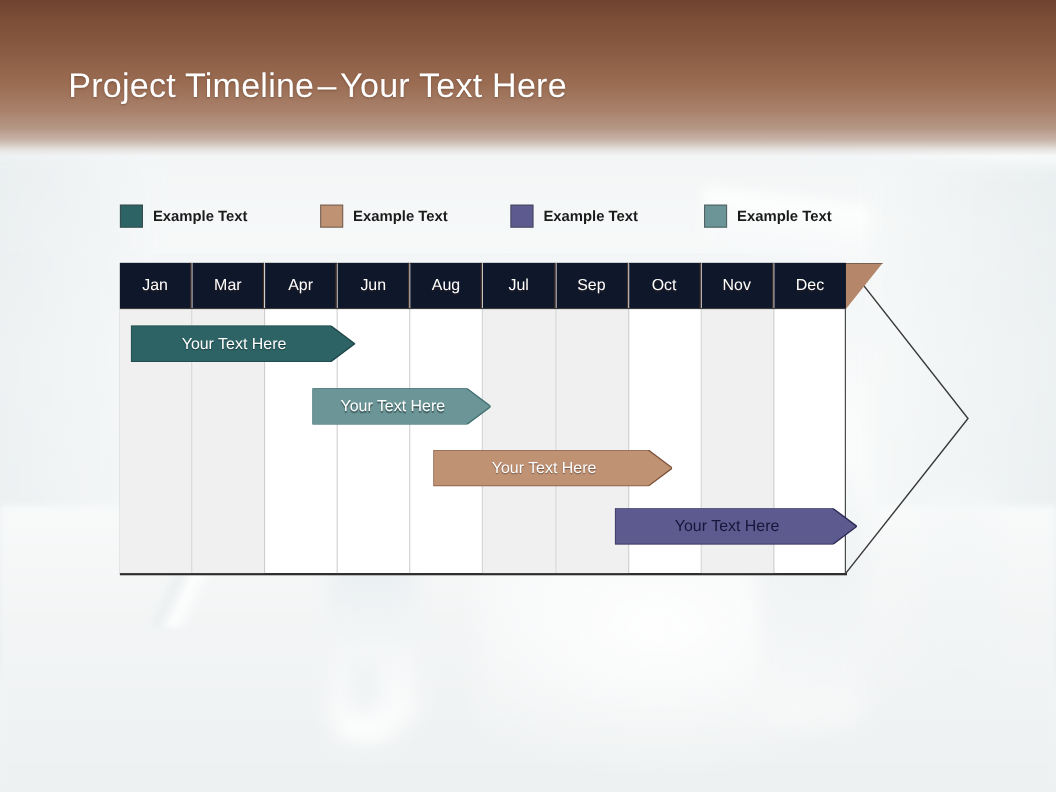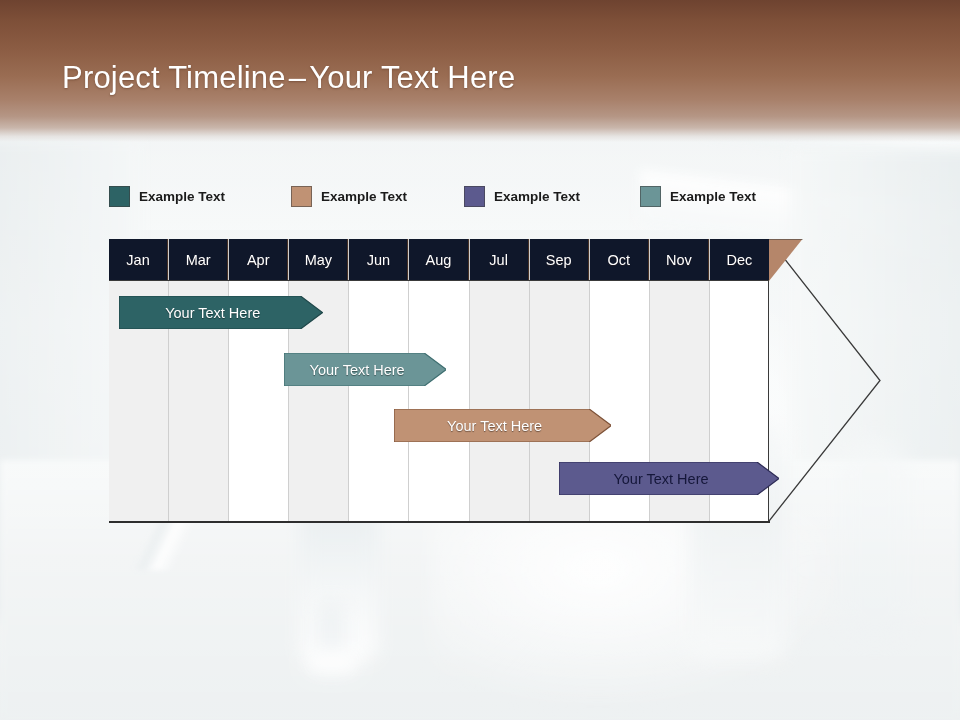--- a/index.html
+++ b/index.html
@@ -179,23 +179,20 @@
     <div class="cols" id="cols">
         <div class="col alt">
           <div class="col-head">Jan</div>
         </div>
         <div class="col alt">
           <div class="col-head">Mar</div>
         </div>
         <div class="col">
           <div class="col-head">Apr</div>
         </div>
-        <div class="col alt">
-          <div class="col-head">May</div>
-        </div>
         <div class="col">
           <div class="col-head">Jun</div>
         </div>
         <div class="col">
           <div class="col-head">Aug</div>
         </div>
         <div class="col alt">
           <div class="col-head">Jul</div>
         </div>
         <div class="col alt">

